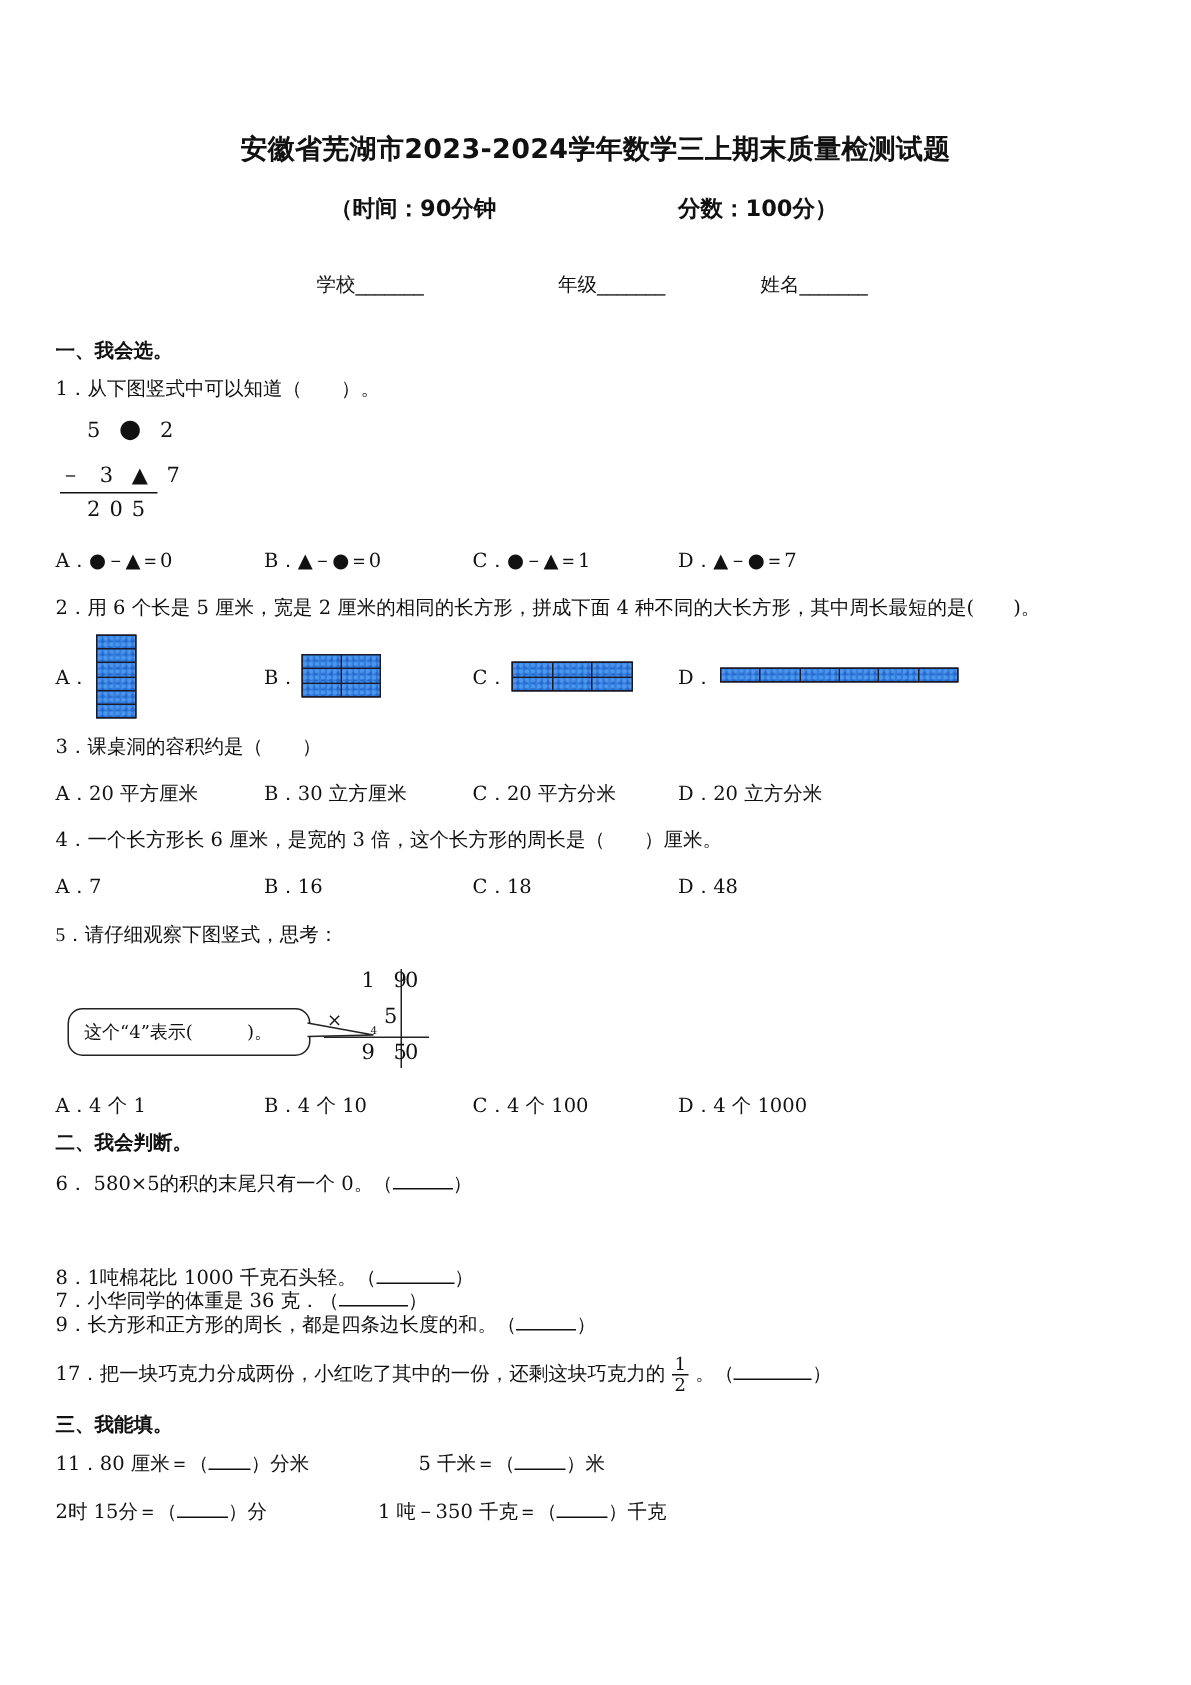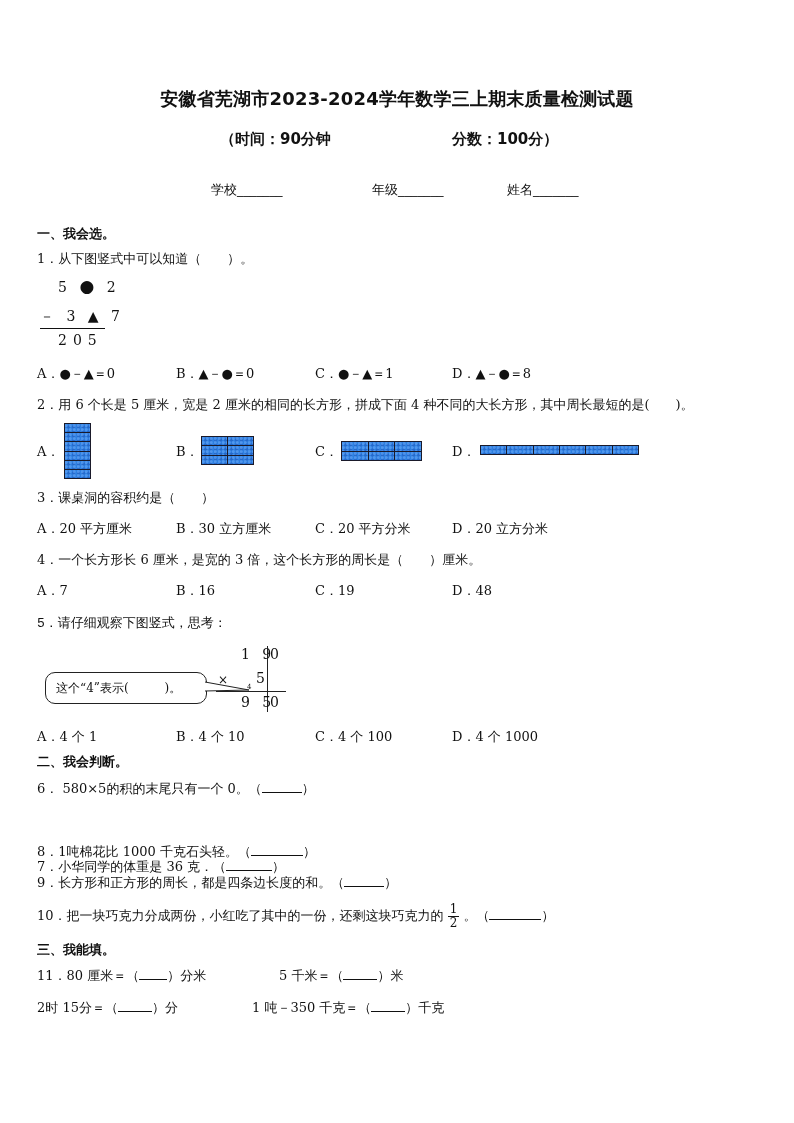--- a/index.html
+++ b/index.html
@@ -49,21 +49,21 @@
   <span>7</span>
 </div>
 <div class="abs" style="left:40px; top:328px; width:65px; border-top:1px solid #111"></div>
 <div class="abs vc" style="left:58px; top:332px; letter-spacing:6px">
   <span>2</span><span>0</span><span>5</span>
 </div>
 
 <div class="abs opt" style="left:37px; top:365px">A．●－▲＝0</div>
 <div class="abs opt" style="left:176px; top:365px">B．▲－●＝0</div>
 <div class="abs opt" style="left:315px; top:365px">C．●－▲＝1</div>
-<div class="abs opt" style="left:452px; top:365px">D．▲－●＝8</div>
+<div class="abs opt" style="left:452px; top:365px">D．▲－●＝7</div>
 
 <div class="abs q" style="top:396px">2．用 6 个长是 5 厘米，宽是 2 厘米的相同的长方形，拼成下面 4 种不同的大长方形，其中周长最短的是(　　)。</div>
 
 <div class="abs opt" style="left:37px; top:443px">A．</div>
 <div class="rect-grid" style="left:64px; top:423px; width:25px; height:54px; grid-template-columns:1fr; grid-template-rows:repeat(6,1fr)">
   <div class="cell"></div>
     <div class="cell"></div>
     <div class="cell"></div>
     <div class="cell"></div>
     <div class="cell"></div>
@@ -102,24 +102,24 @@
 
 <div class="abs q" style="top:489px">3．课桌洞的容积约是（　　）</div>
 <div class="abs opt" style="left:37px; top:520px">A．20 平方厘米</div>
 <div class="abs opt" style="left:176px; top:520px">B．30 立方厘米</div>
 <div class="abs opt" style="left:315px; top:520px">C．20 平方分米</div>
 <div class="abs opt" style="left:452px; top:520px">D．20 立方分米</div>
 
 <div class="abs q" style="top:551px">4．一个长方形长 6 厘米，是宽的 3 倍，这个长方形的周长是（　　）厘米。</div>
 <div class="abs opt" style="left:37px; top:582px">A．7</div>
 <div class="abs opt" style="left:176px; top:582px">B．16</div>
-<div class="abs opt" style="left:315px; top:582px">C．19</div>
+<div class="abs opt" style="left:315px; top:582px">C．18</div>
 <div class="abs opt" style="left:452px; top:582px">D．48</div>
 
-<div class="abs q" style="top:614px; font-family:Liberation Mono, monospace">5．请仔细观察下图竖式，思考：</div>
+<div class="abs q" style="top:614px; font-family:Liberation Serif, serif">5．请仔细观察下图竖式，思考：</div>
 
 <div class="abs" style="left:45px; top:672px; width:160px; height:30px; border:1px solid #222; border-radius:10px; background:#fff"></div>
 <div class="abs" style="left:56px; top:680px; font-size:12px">这个“4”表示(　　　)。</div>
 <svg class="abs" style="left:204px; top:676px" width="50" height="20">
   <path d="M1 6 L45 14 L1 15" fill="#fff" stroke="#222" stroke-width="1"></path>
   <line x1="0" y1="7" x2="0" y2="14" stroke="#fff" stroke-width="2"></line>
 </svg>
 
 <div class="abs vc" style="left:241px; top:646px; letter-spacing:4px">1 9</div>
 <div class="abs vc" style="left:270px; top:646px">0</div>
@@ -144,21 +144,21 @@
 <div class="abs q" style="top:858px">
   <span>7．小华同学的体重是 36 克．（</span><span class="blank" style="width:46px"></span><span>）</span>
 </div>
 <div class="abs q" style="top:843px">
   <span>8．1吨棉花比 1000 千克石头轻。（</span><span class="blank" style="width:52px"></span><span>）</span>
 </div>
 <div class="abs q" style="top:874px">
   <span>9．长方形和正方形的周长，都是四条边长度的和。（</span><span class="blank" style="width:40px"></span><span>）</span>
 </div>
 <div class="abs q" style="top:903px">
-  <span>10．把一块巧克力分成两份，小红吃了其中的一份，还剩这块巧克力的</span>
+  <span>17．把一块巧克力分成两份，小红吃了其中的一份，还剩这块巧克力的</span>
   <span class="frac"><span class="num">1</span><span>2</span></span>
   <span>。（</span><span class="blank" style="width:52px"></span><span>）</span>
 </div>
 
 <div class="abs sec" style="top:941px">三、我能填。</div>
 
 <div class="abs q" style="top:967px">
   <span>11．80 厘米＝（</span><span class="blank" style="width:28px"></span><span>）分米</span>
 </div>
 <div class="abs q" style="left:279px; top:967px">

